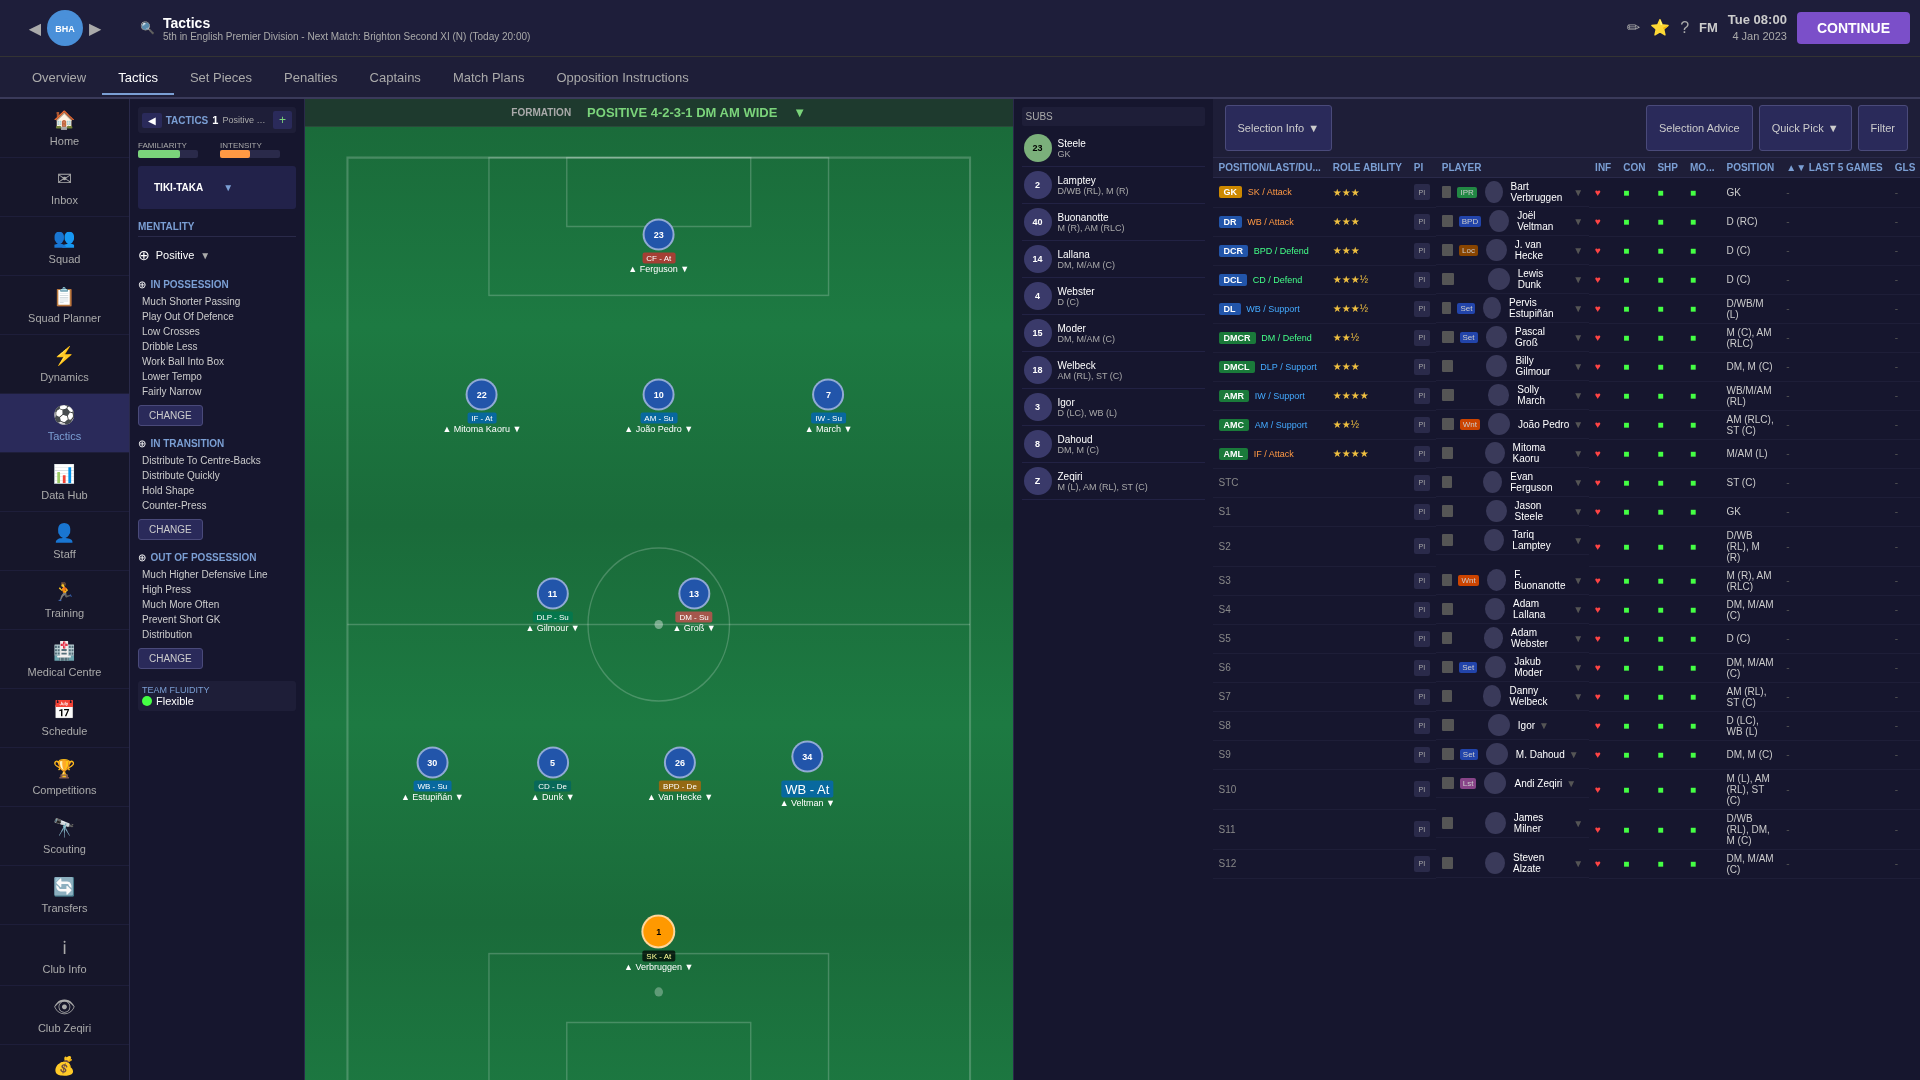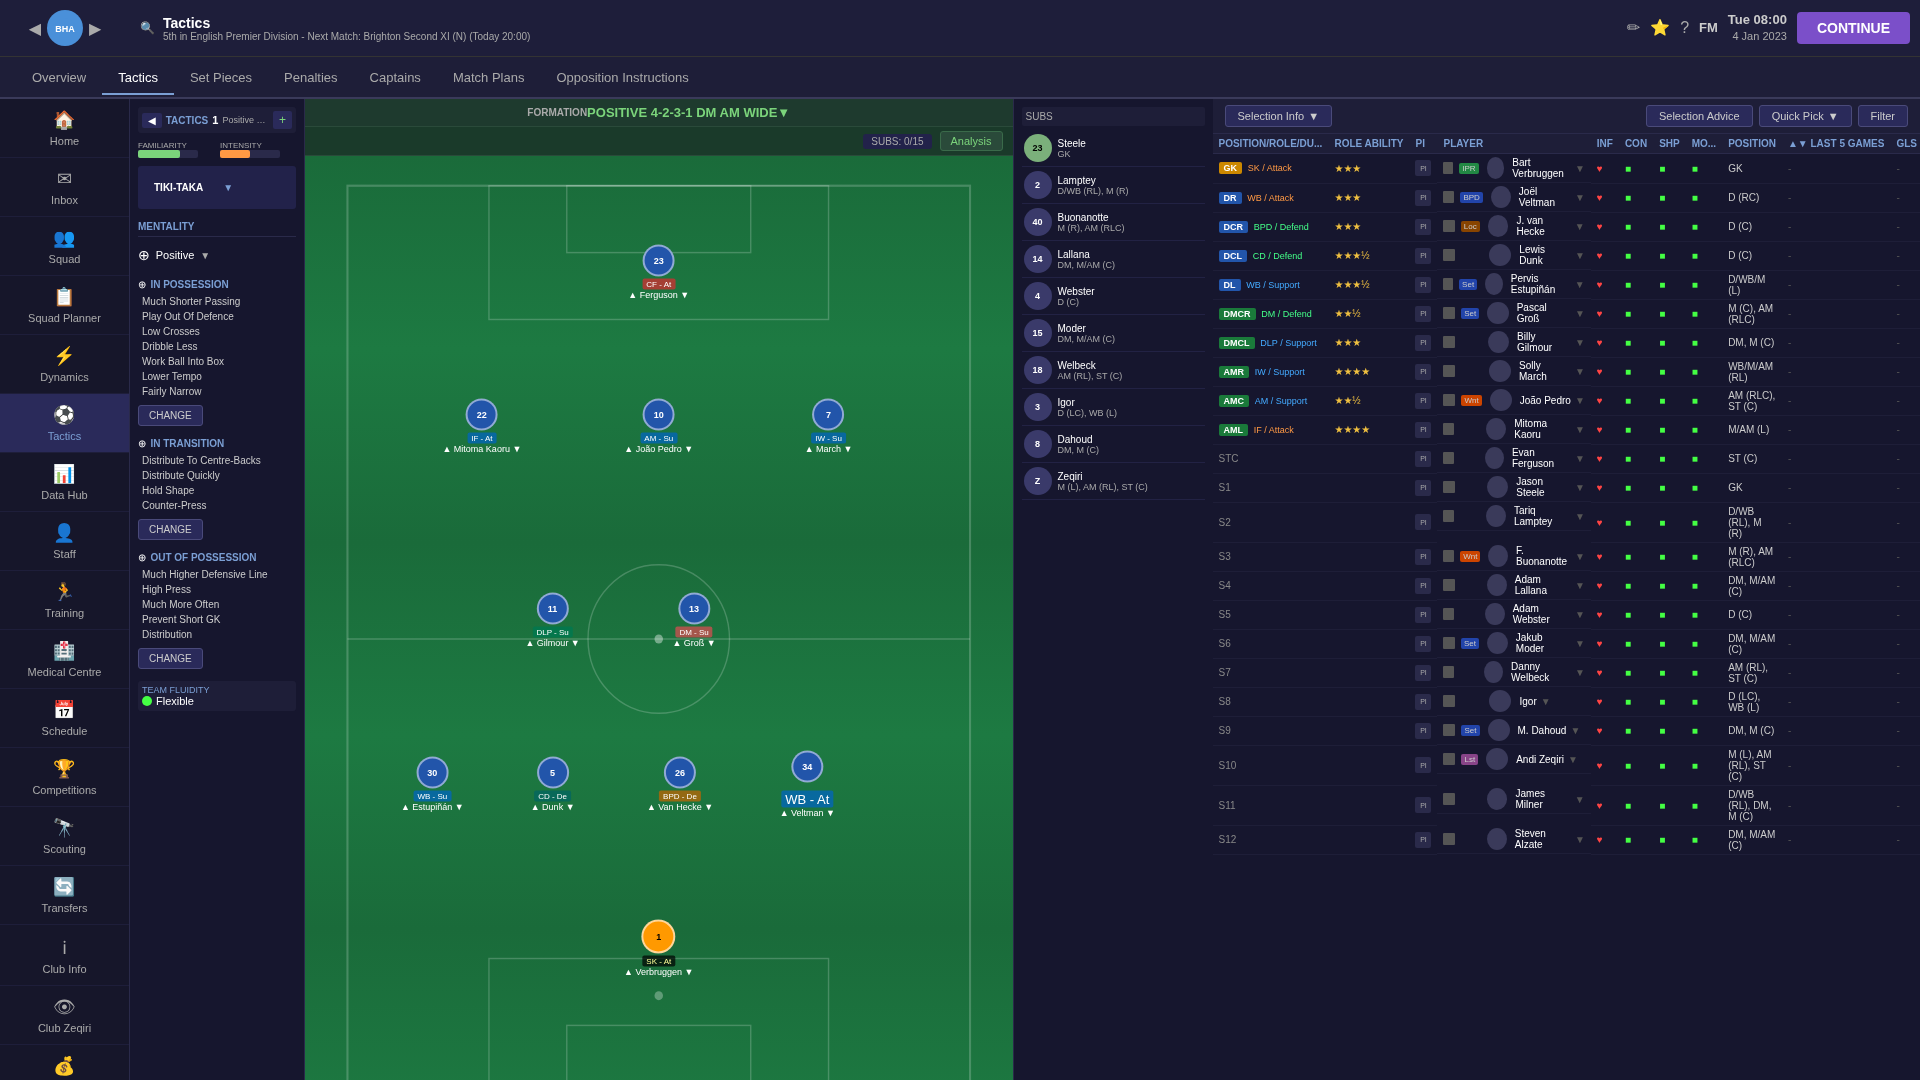--- a/index.html
+++ b/index.html
@@ -184,21 +184,21 @@
     #formation-header {
       background: #1e3a2e;
       display: flex;
       align-items: center;
       justify-content: center;
       padding: 6px;
       border-bottom: 1px solid #2a4a3a;
       font-size: 13px;
       font-weight: bold;
       color: #7bd47b;
-      gap: 0;
+      gap: 16px;
     }
     .formation-dropdown-btn {
       background: none; border: none; color: #7bd47b; cursor: pointer; font-size: 13px;
     }
 
     
     #pitch {
       flex: 1;
       background: linear-gradient(180deg, #1a6b3a 0%, #1d7a42 20%, #1a6b3a 40%, #1d7a42 60%, #1a6b3a 80%, #1d7a42 100%);
       position: relative;
@@ -244,21 +244,21 @@
     #selection-header {
       display: flex;
       align-items: center;
       justify-content: space-between;
       padding: 6px 12px;
       background: #1e1e38;
       border-bottom: 1px solid #2a2a4a;
     }
     .selection-header-btn {
       background: #2a2a5a; border: 1px solid #4a4a7a; color: #ccc;
-      padding: 4px 12px; border-radius: 3px; cursor: pointer; font-size: 11px;
+      padding: 16px 12px; border-radius: 3px; cursor: pointer; font-size: 11px;
       display: flex; align-items: center; gap: 4px;
     }
     #selection-table {
       flex: 1;
       overflow-y: auto;
     }
     .sel-table {
       width: 100%;
       border-collapse: collapse;
     }
@@ -537,24 +537,20 @@
       </div>
 
       <div id="pitch-panel">
 
         <div id="formation-header">
           <span style="font-size:10px;color:#aaa;">FORMATION</span>
           <span>POSITIVE 4-2-3-1 DM AM WIDE</span>
           <button class="formation-dropdown-btn">▼</button>
         </div>
 
-        <div style="display:flex;align-items:center;justify-content:flex-end;padding:4px 10px;background:#1a3a2a;border-bottom:1px solid #2a4a3a;gap:8px;">
-          <span style="font-size:10px;color:#aaa;background:#22224a;padding:2px 8px;border-radius:3px;">SUBS: 0/15</span>
-          <button id="analysis-btn" style="background:#2a4a3a;border:1px solid #3a6a4a;color:#7bd47b;padding:3px 10px;border-radius:3px;cursor:pointer;font-size:11px;">Analysis</button>
-        </div>
 
         <div id="pitch">
           <svg class="pitch-svg" viewBox="0 0 500 650" preserveAspectRatio="none">
 
             <rect x="30" y="20" width="440" height="610" fill="none" stroke="rgba(255,255,255,0.2)" stroke-width="1.5"></rect>
             <line x1="30" y1="325" x2="470" y2="325" stroke="rgba(255,255,255,0.2)" stroke-width="1"></line>
             <circle cx="250" cy="325" r="50" fill="none" stroke="rgba(255,255,255,0.2)" stroke-width="1"></circle>
             <circle cx="250" cy="325" r="3" fill="rgba(255,255,255,0.4)"></circle>
 
             <rect x="130" y="20" width="240" height="90" fill="none" stroke="rgba(255,255,255,0.2)" stroke-width="1"></rect>
@@ -733,21 +729,21 @@
               <span>Quick Pick</span>
               <span>▼</span>
             </button>
             <button class="selection-header-btn">Filter</button>
           </div>
         </div>
         <div id="selection-table">
           <table class="sel-table">
             <thead>
               <tr>
-                <th>POSITION/ROLE/DU...</th>
+                <th>POSITION/LAST/DU...</th>
                 <th>ROLE ABILITY</th>
                 <th>PI</th>
                 <th>PLAYER</th>
                 <th>INF</th>
                 <th>CON</th>
                 <th>SHP</th>
                 <th>MO...</th>
                 <th>POSITION</th>
                 <th>▲▼ LAST 5 GAMES</th>
                 <th>GLS</th>

